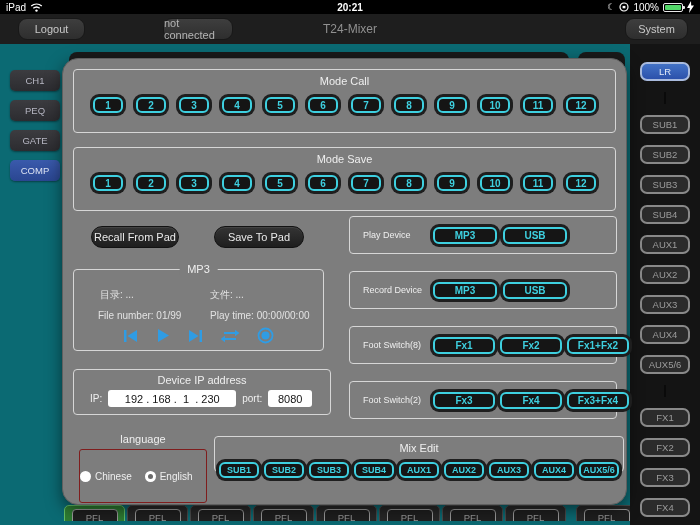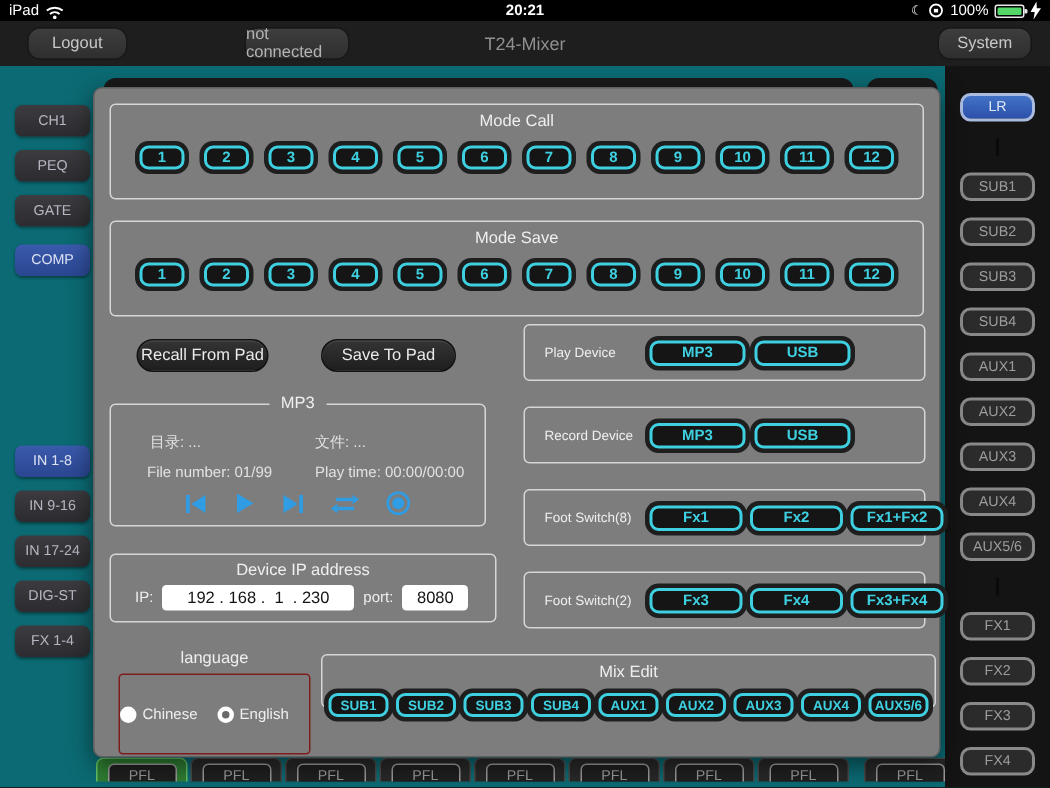--- a/index.html
+++ b/index.html
@@ -3,21 +3,21 @@
 <meta charset="utf-8">
 <style>
   * { margin:0; padding:0; box-sizing:border-box; }
   html,body { background:#000; }
   body { font-family:"Liberation Sans","DejaVu Sans",sans-serif; }
   .screen { position:relative; width:700px; height:525px; overflow:hidden; background:#000; }
 
   
   .statusbar { position:absolute; left:0; top:0; width:700px; height:14px; background:#000;
     display:flex; align-items:center; color:#fff; font-size:10px; padding:0 6px; }
-  .sb-left { display:flex; align-items:flex-end; gap:4px; width:200px; }
+  .sb-left { display:flex; align-items:center; gap:4px; width:200px; }
   .sb-center { flex:1; text-align:center; font-weight:bold; }
   .sb-right { display:flex; align-items:center; gap:4px; width:200px; justify-content:flex-end; }
   .battery { width:20px; height:9px; border:1px solid #e8e8e8; border-radius:2px; position:relative; }
   .battery .fill { position:absolute; left:1px; top:1px; bottom:1px; width:16px; background:#53d769; border-radius:1px; }
   .battery .tip { position:absolute; right:-3px; top:2px; width:2px; height:3px; background:#e8e8e8; border-radius:0 1px 1px 0; }
 
   
   .toolbar { position:absolute; left:0; top:14px; width:700px; height:30px; background:#1e1e1e; }
   .pill { position:absolute; top:4px; height:22px; background:linear-gradient(#3e3e3e,#2e2e2e);
     border:1px solid #181818; border-radius:9px; color:#c8c8c8; font-size:11px;
@@ -34,33 +34,33 @@
   .bg-panel { position:absolute; top:8px; height:14px; background:#1a1a1a; border-radius:8px 8px 0 0; }
   .bg-p1 { left:69px; width:500px; }
   .bg-p2 { left:578px; width:47px; }
 
   
   .left-rail { position:absolute; left:10px; top:26px; width:50px; }
   .left-rail2 { position:absolute; left:10px; top:241px; width:50px; }
   .rail-btn { width:50px; height:21px; margin-bottom:9px; border-radius:5px;
     background:linear-gradient(#3c3c40,#2c2c30); color:#b6b6c2; font-size:9.5px;
     display:flex; align-items:center; justify-content:center; box-shadow:0 1px 2px rgba(0,0,0,.4); }
-  .rail-btn.active { background:linear-gradient(#3a5aac,#2a4691); color:#dde3f3;margin-top:12px; }
+  .rail-btn.active { background:linear-gradient(#3a5aac,#2a4691); color:#dde3f3; }
 
   
   .right-rail { position:absolute; left:9px; top:18px; width:52px; display:flex; flex-direction:column; align-items:center; }
   .rr-btn { width:50px; height:19px; margin-bottom:11px; border-radius:7px; background:#2b2b2b;
     border:2px solid #898989; color:#9c9c9c; font-size:9.5px;
     display:flex; align-items:center; justify-content:center; }
   .rr-btn.active { background:linear-gradient(#4272c6,#2c51ab); border-color:#a9bbde; color:#e2eaf8; }
   .rr-line { width:2px; height:12px; background:#0a0a0a; margin-bottom:11px; }
 
   
   .dialog { position:absolute; left:62px; top:14px; width:565px; height:447px; background:#7d7d7d;
-    border:1px solid #5f5f5f; border-radius:6px; box-shadow:0 5px 16px rgba(0,0,0,.5); z-index:5; }
+    border:1px solid #5f5f5f; border-radius:16px; box-shadow:0 5px 16px rgba(0,0,0,.5); z-index:5; }
   .grp { position:absolute; border:1.5px solid #d6d6d6; border-radius:4px; }
   .grp-title { text-align:center; color:#efefef; font-size:11px; padding-top:5px; }
 
   .g-modecall { left:10px; top:10px; width:543px; height:64px; }
   .g-modesave { left:10px; top:88px; width:543px; height:64px; }
   .mode-row { display:flex; justify-content:center; gap:13px; margin-top:10px; }
 
   .cy { background:#151515; border:2px solid #3ed0e0; border-radius:6px; color:#3ed0e0;
     box-shadow:0 0 0 3px #1e1e1e; font-weight:bold;
     display:flex; align-items:center; justify-content:center; }
@@ -163,27 +163,20 @@
     <div class="right-col"></div>
     <div class="bg-panel bg-p1"></div>
     <div class="bg-panel bg-p2"></div>
 
     <div class="left-rail">
         <div class="rail-btn">CH1</div>
         <div class="rail-btn">PEQ</div>
         <div class="rail-btn">GATE</div>
         <div class="rail-btn active">COMP</div>
       </div>
-    <div class="left-rail2">
-        <div class="rail-btn active">IN 1-8</div>
-        <div class="rail-btn">IN 9-16</div>
-        <div class="rail-btn">IN 17-24</div>
-        <div class="rail-btn">DIG-ST</div>
-        <div class="rail-btn">FX 1-4</div>
-      </div>
 
     <div class="right-rail" style="position:absolute; left:639px; top:18px;">
       <div class="rr-btn active">LR</div>
       <div class="rr-line"></div>
       <div style="display:flex;flex-direction:column;align-items:center;">
           <div class="rr-btn">SUB1</div>
           <div class="rr-btn">SUB2</div>
           <div class="rr-btn">SUB3</div>
           <div class="rr-btn">SUB4</div>
           <div class="rr-btn">AUX1</div>

